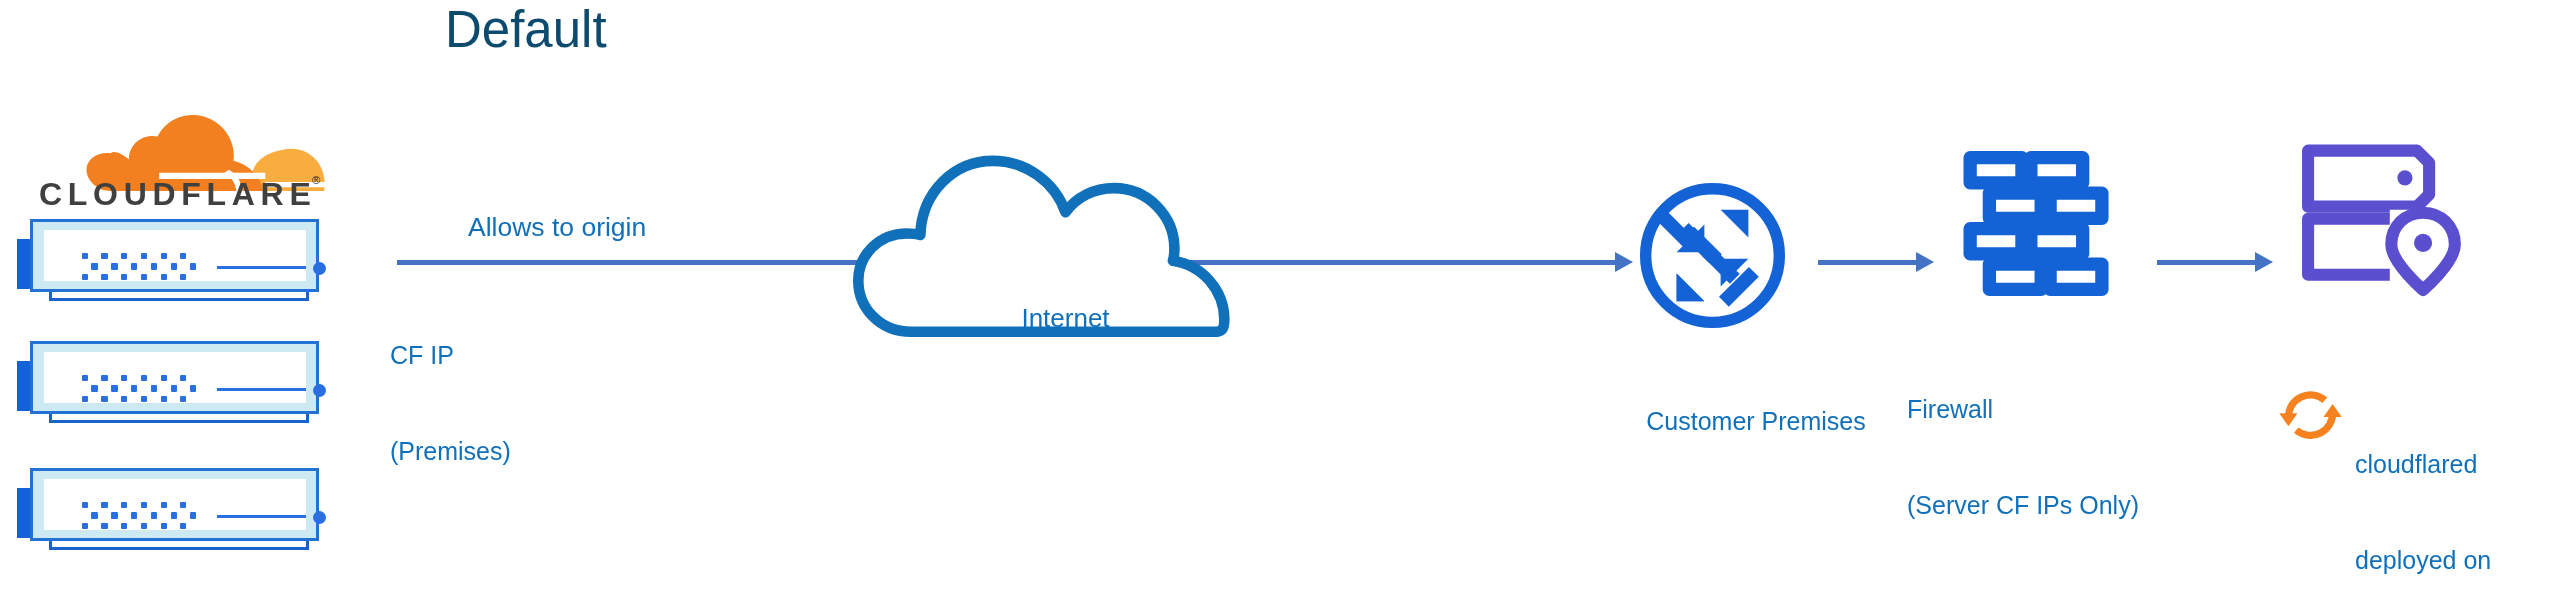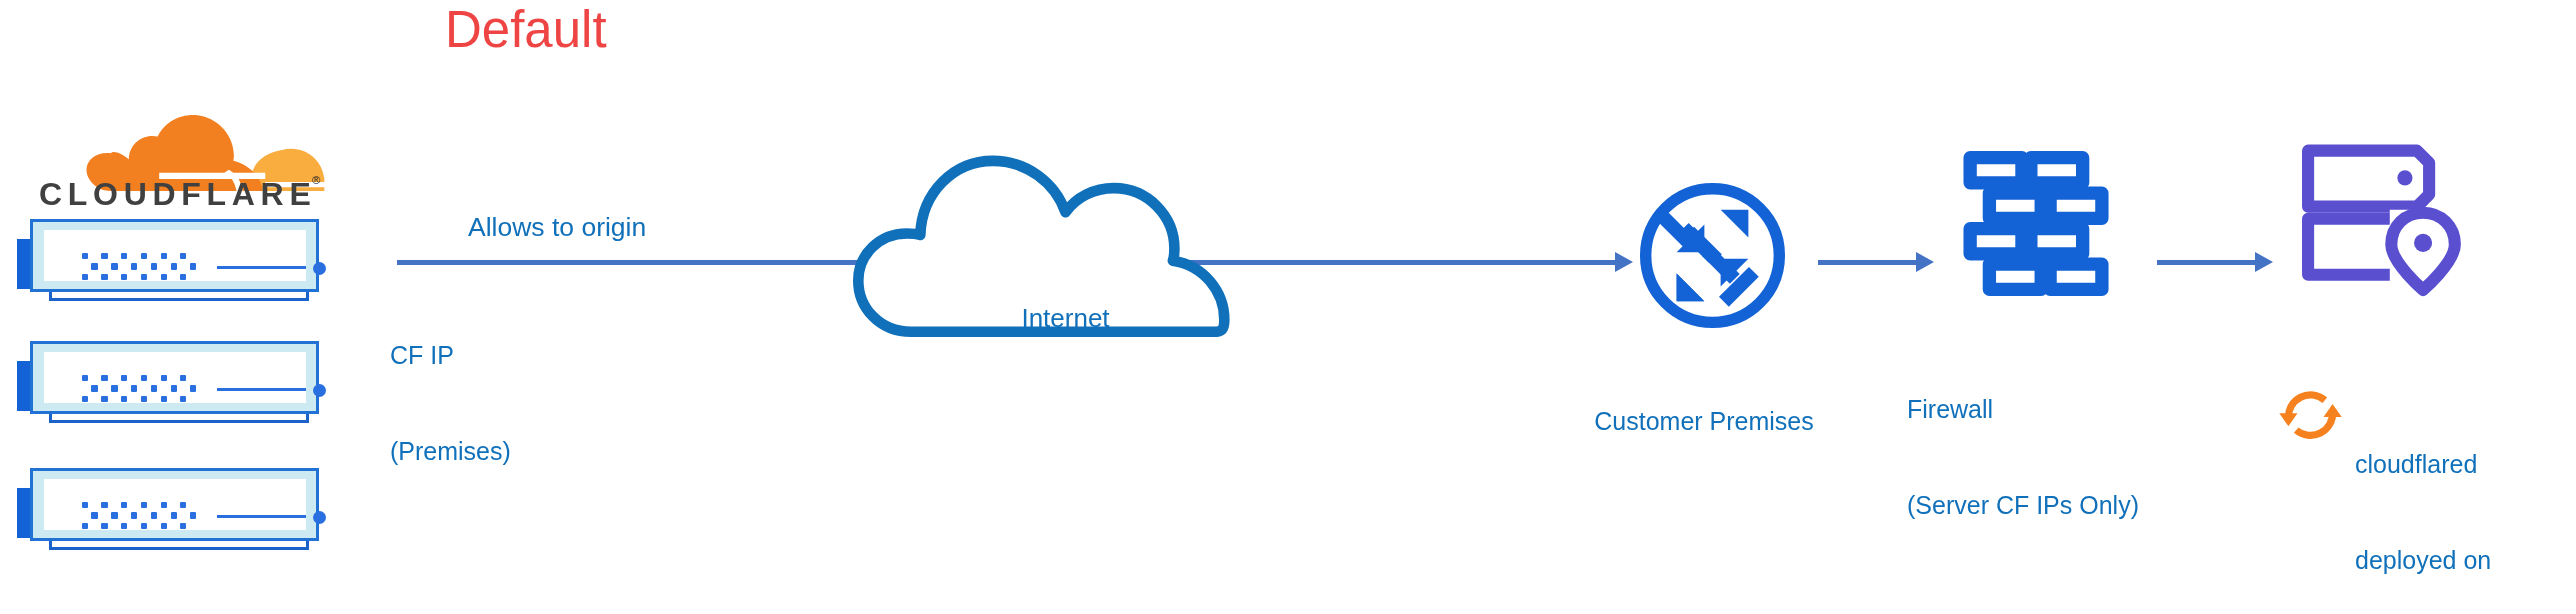--- a/index.html
+++ b/index.html
@@ -17,21 +17,21 @@
     background: #ffffff;
     overflow: hidden;
   }
   .abs { position: absolute; }
 
   
   #page-title {
     left: 445px;
     top: 0px;
     font-size: 51px;
-    color: #ef4444;
+    color: #0c4a6e;
     letter-spacing: 0px;
     white-space: nowrap;
   }
 
   
   #cf-logo-wrap { left: 38px; top: 106px; width: 303px; height: 114px; }
   #cf-wordmark {
     left: 39px; top: 176px;
     font-size: 32px;
     font-weight: bold;
@@ -114,21 +114,21 @@
   #internet-label {
     left: 846px; top: 303px;
     width: 439px;
     text-align: center;
     font-size: 26px;
     color: #1070ba;
   }
 
   
   #cpe-icon { left: 1631px; top: 174px; width: 163px; height: 163px; }
-  #cpe-label { left: 1526px; top: 341px; width: 356px; text-align: center; }
+  #cpe-label { left: 1578px; top: 341px; width: 356px; text-align: center; }
 
   
   #fw-icon { left: 1960px; top: 148px; width: 155px; height: 151px; }
   #fw-label { left: 1907px; top: 329px; width: 333px; text-align: left; }
 
   
   #origin-icon { left: 2299px; top: 140px; width: 174px; height: 159px; }
   #origin-label { left: 2263px; top: 329px; width: 250px; text-align: center; }
   #cloudflared-icon { left: 2278px; top: 382px; width: 65px; height: 65px; }
   #cloudflared-label { left: 2355px; top: 384px; width: 182px; text-align: left; }

